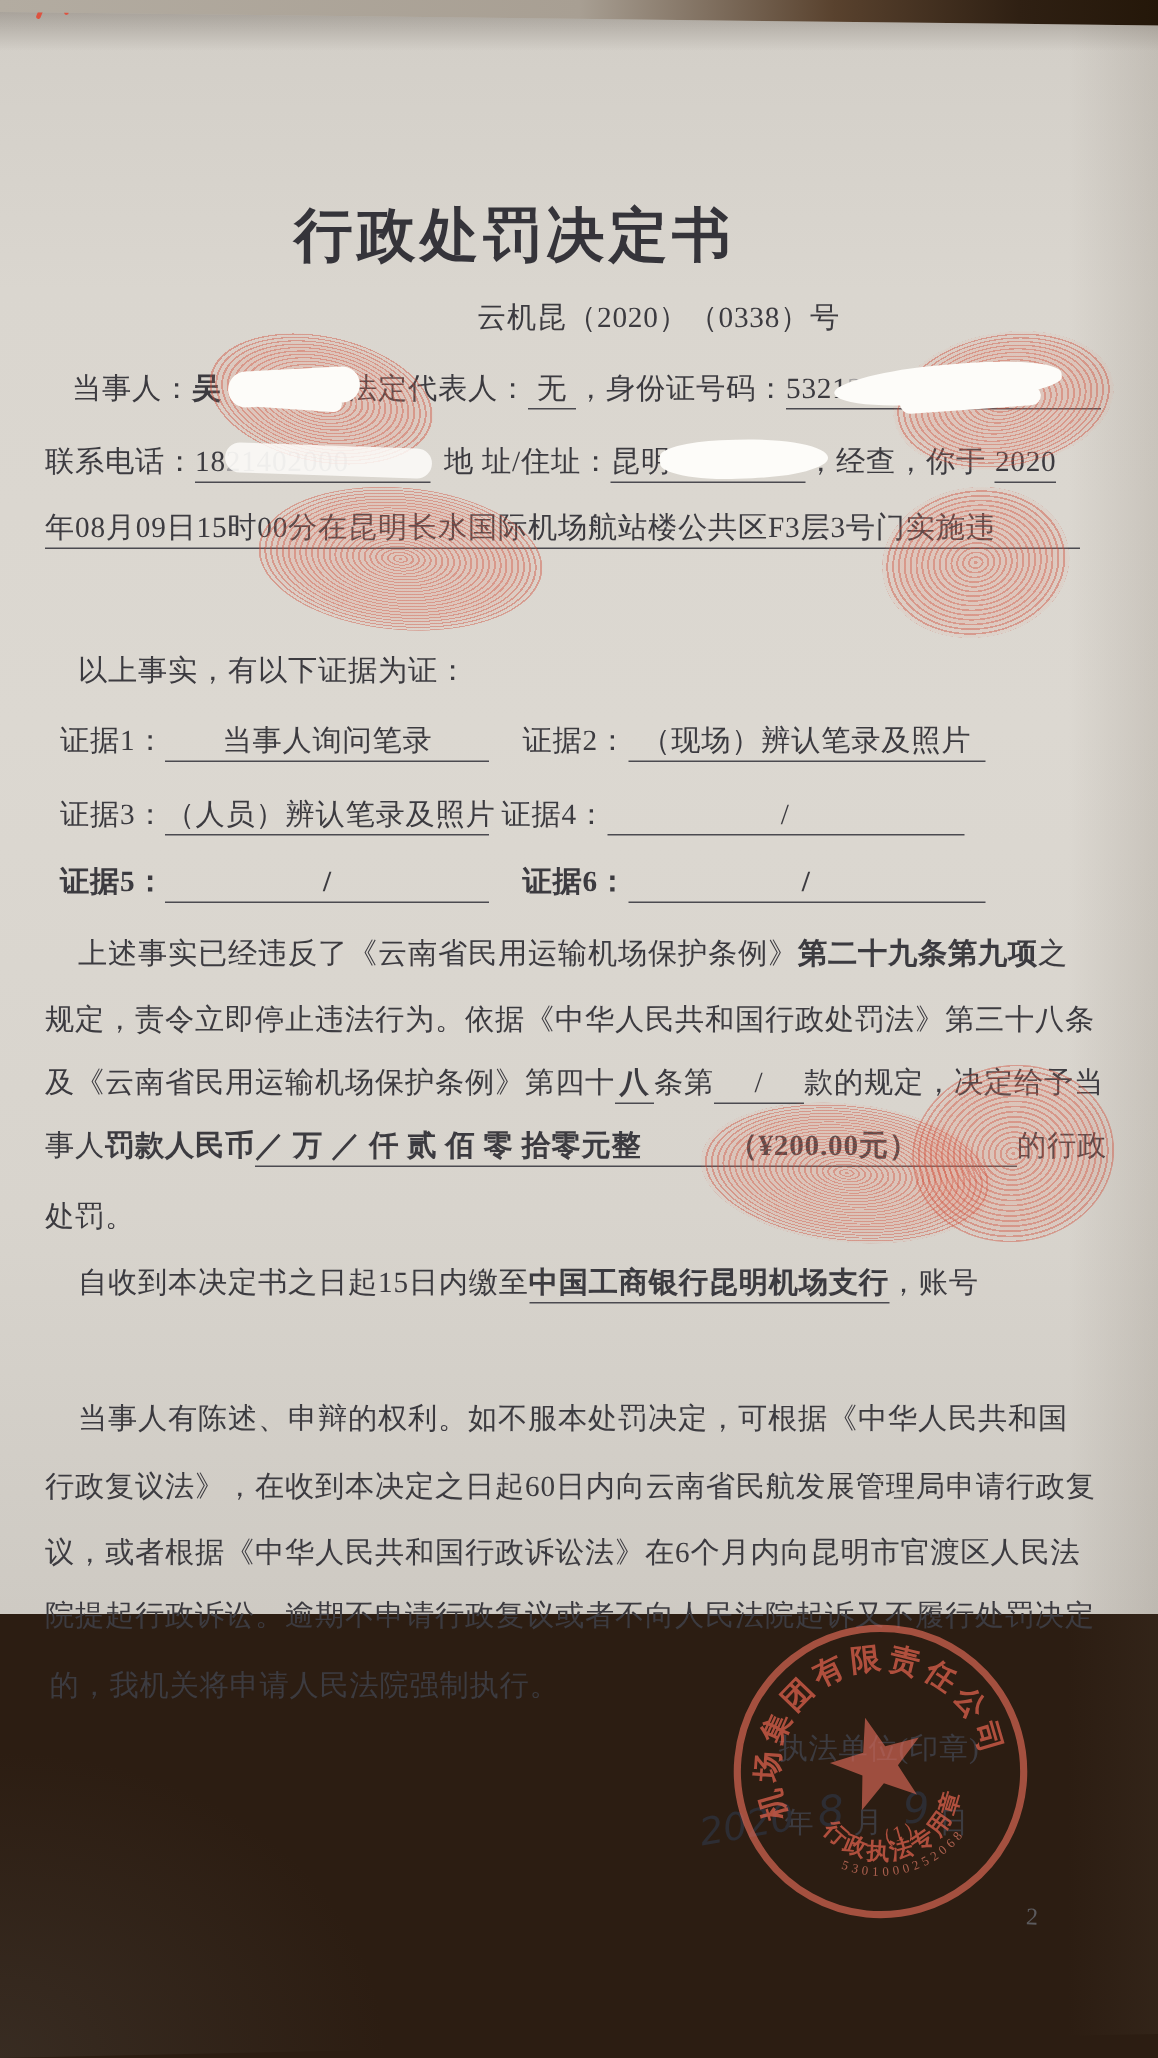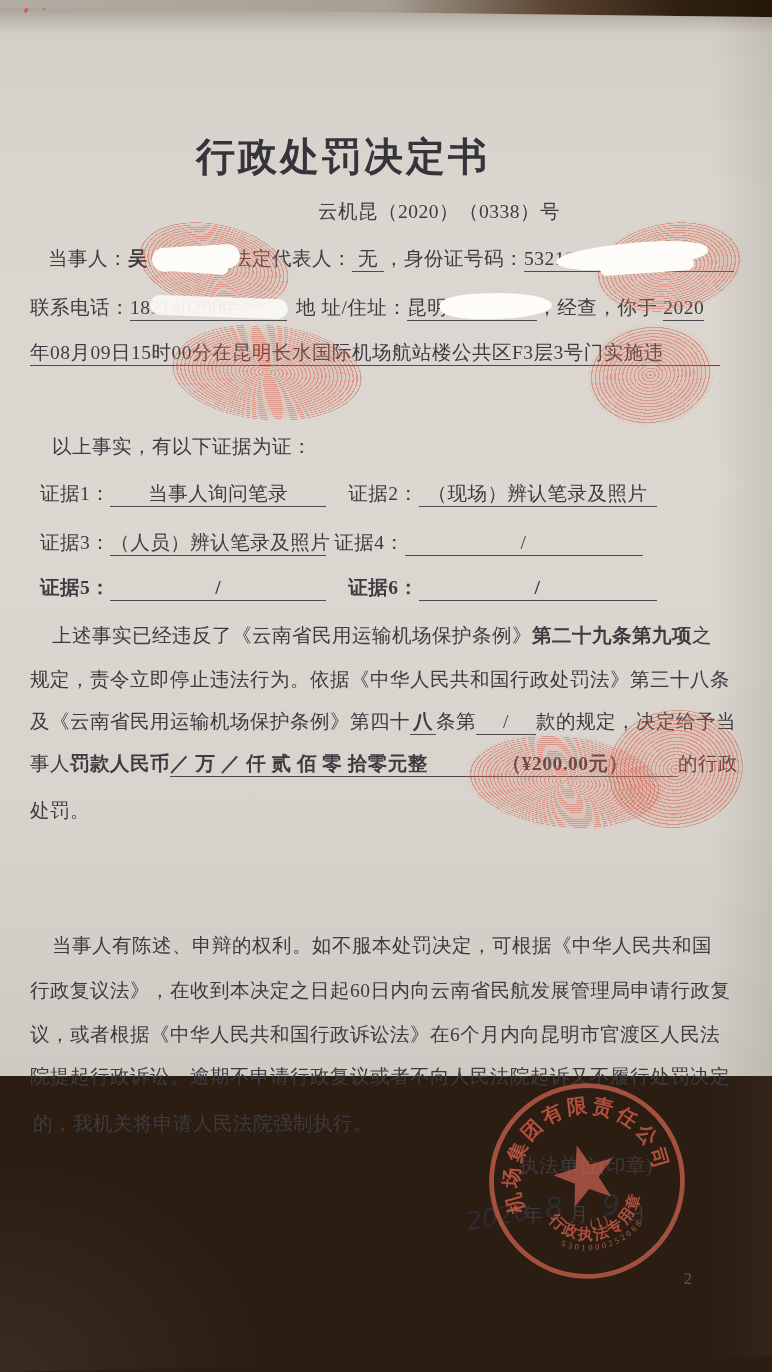--- a/index.html
+++ b/index.html
@@ -63,23 +63,24 @@
     <div class="line" style="left:30px;top:342px;"><span class="ul" style="width:690px;">年08月09日15时00分在昆明长水国际机场航站楼公共区F3层3号门实施违</span></div>
 
     <div class="line" style="left:52px;top:433px;">以上事实，有以下证据为证：</div>
     <div class="line" style="left:40px;top:480px;"><span>证据1：</span><span class="ul ctr" style="width:216px;">当事人询问笔录</span><span class="sp" style="width:22px;"></span><span>证据2：</span><span class="ul ctr" style="width:238px;">（现场）辨认笔录及照片</span></div>
     <div class="line" style="left:40px;top:529px;"><span>证据3：</span><span class="ul ctr" style="width:216px;">（人员）辨认笔录及照片</span><span class="sp" style="width:8px;"></span><span>证据4：</span><span class="ul ctr" style="width:238px;">/</span></div>
     <div class="line" style="left:40px;top:574px;font-weight:bold;"><span>证据5：</span><span class="ul ctr" style="width:216px;">/</span><span class="sp" style="width:22px;"></span><span>证据6：</span><span class="ul ctr" style="width:238px;">/</span></div>
 
     <div class="line" style="left:52px;top:622px;"><span>上述事实已经违反了《云南省民用运输机场保护条例》</span><span class="b">第二十九条第九项</span><span>之</span></div>
     <div class="line" style="left:30px;top:666px;">规定，责令立即停止违法行为。依据《中华人民共和国行政处罚法》第三十八条</div>
     <div class="line" style="left:30px;top:708px;"><span>及《云南省民用运输机场保护条例》第四十</span><span class="ul ctr hand" style="width:26px;">八</span><span>条第</span><span class="ul ctr" style="width:60px;">/</span><span>款的规定，决定给予当</span></div>
-    <div class="line" style="left:30px;top:750px;"><span>事人</span><span class="b">罚款人民币</span><span class="ul" style="width:508px;"><span class="hand" style="">／ 万 ／ 仟 贰 佰 零 拾零元整</span><span class="b" style="margin-left:74px;">（¥200.00元）</span></span><span>的行政</span></div>
+    <div class="line" style="left:30px;top:750px;"><span>事人</span><span class="b">罚款人民币</span><span class="ul" style="width:508px;"><span class="hand" style="">／ 万 ／ 仟 贰 佰 零 拾零元整</span><span class="b" style="margin-left:58px;">（¥200.00元）</span></span><span>的行政</span></div>
     <div class="line" style="left:30px;top:797px;">处罚。</div>
 
+    <div class="line" style="left:52px;top:841px;"><span>自收到本决定书之日起15日内缴至</span><span class="b ul">中国工商银行昆明机场支行</span><span>，账号</span></div>
 
     <div class="line" style="left:52px;top:932px;">当事人有陈述、申辩的权利。如不服本处罚决定，可根据《中华人民共和国</div>
     <div class="line" style="left:30px;top:977px;">行政复议法》，在收到本决定之日起60日内向云南省民航发展管理局申请行政复</div>
     <div class="line" style="left:30px;top:1021px;">议，或者根据《中华人民共和国行政诉讼法》在6个月内向昆明市官渡区人民法</div>
     <div class="line" style="left:30px;top:1063px;">院提起行政诉讼。逾期不申请行政复议或者不向人民法院起诉又不履行处罚决定</div>
     <div class="line" style="left:33px;top:1110px;">的，我机关将申请人民法院强制执行。</div>
 
     <div class="line" style="left:507px;top:1152px;margin-left:12px;">执法单位(印章)</div>
     <div class="hw" style="left:466px;top:1202px;font-size:25px;transform:rotate(-10deg);">2020</div>
     <div class="line" style="left:523px;top:1201px;">年</div>

